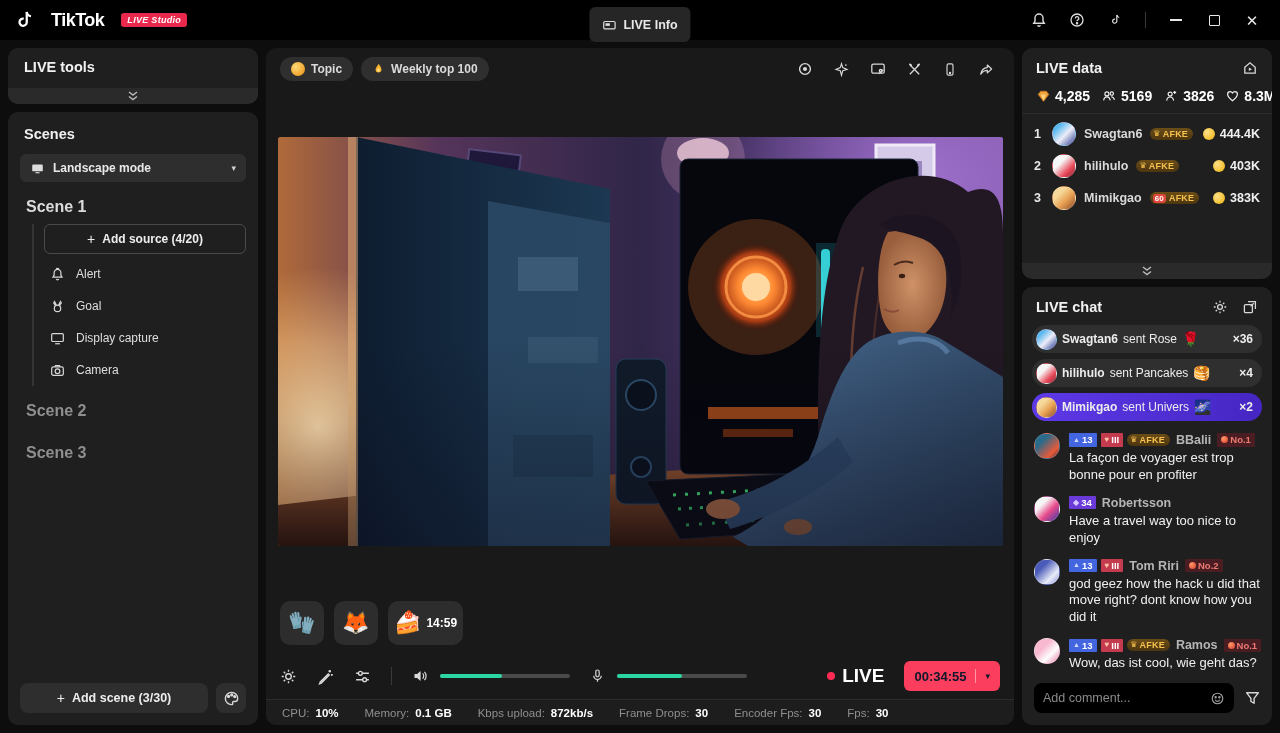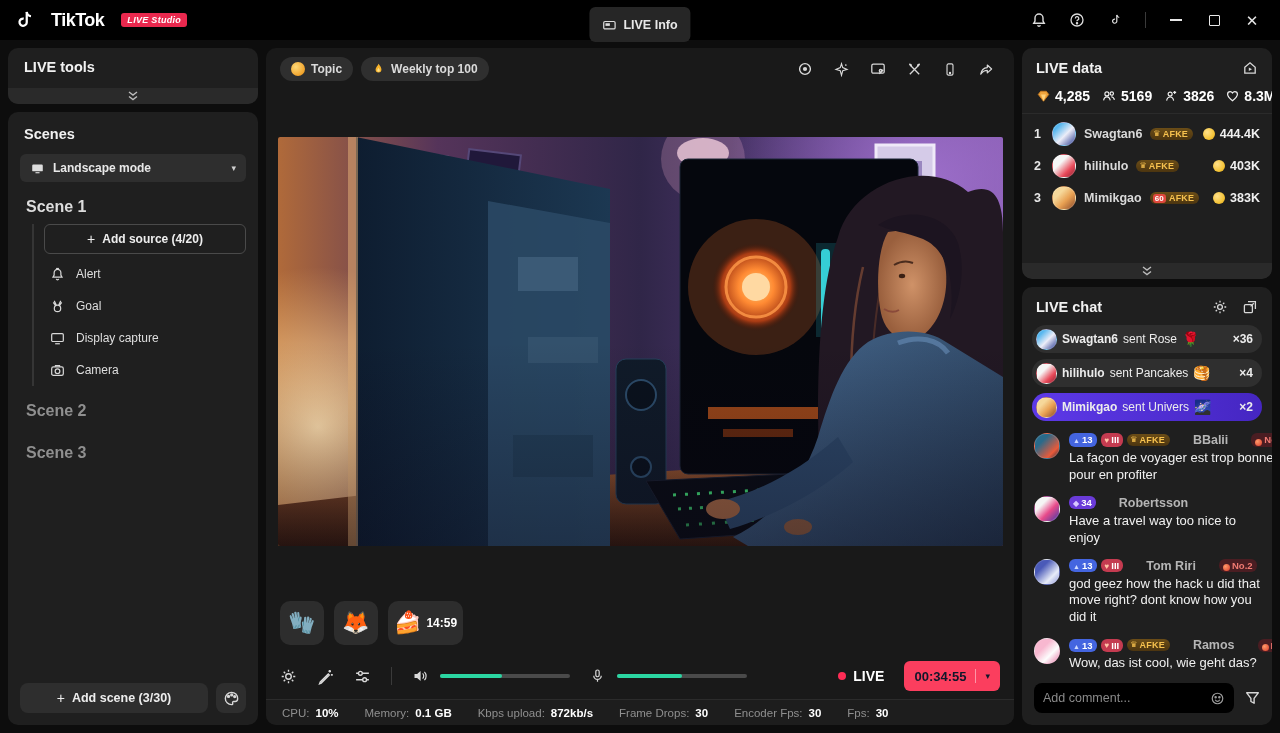--- a/index.html
+++ b/index.html
@@ -56,21 +56,21 @@
   .preview{width:725px;height:409px;border-radius:2px;overflow:hidden;background:#000;cursor:pointer}
   .giftrow{display:flex;gap:10px;padding:10px 14px 2px}
   .gift-tile{height:44px;min-width:44px;background:#2d2d2d;border-radius:10px;display:flex;align-items:center;justify-content:center;gap:5px;font-size:22px;cursor:pointer;padding:0 6px}
   .gift-timer{font-size:12px;font-weight:700;color:#fff}
   .controlbar{height:46px;display:flex;align-items:center;padding:0 14px;gap:20px;margin-top:6px}
   .controlbar .ic{cursor:pointer}
   .ctl-div{width:1px;height:18px;background:#3a3a3a}
   .vol-group{display:flex;align-items:center;gap:12px}
   .vol-track{width:130px;height:4px;border-radius:2px;background:#4a4a4a;position:relative;cursor:pointer}
   .vol-fill{position:absolute;left:0;top:0;height:4px;border-radius:2px;background:#2bd6a2}
-  .live-ind{margin-left:auto;display:flex;align-items:center;gap:7px;font-size:14px;font-weight:800;color:#fff}
+  .live-ind{margin-left:auto;display:flex;align-items:center;gap:7px;font-size:19px;font-weight:800;color:#fff}
   .live-dot{width:8px;height:8px;border-radius:50%;background:#fe2c55}
   .timer-btn{background:#fb3e5e;border-radius:6px;height:30px;display:flex;align-items:center;padding:0 10px;gap:9px;color:#0f172a;font-size:13px;font-weight:700;cursor:pointer}
   .timer-sep{width:1px;height:14px;background:rgba(255,255,255,.45)}
   .timer-caret{font-size:9px}
   .statsbar{height:26px;background:#1d1d1d;border-top:1px solid #2b2b2b;display:flex;align-items:center;gap:26px;padding:0 16px;font-size:11.5px}
   .stat{display:flex;gap:6px;align-items:center}
   .stat .lbl{color:#8f8f8f}
   .stat .val{color:#fff;font-weight:700}
 
   
@@ -99,23 +99,23 @@
   .pin{height:28px;border-radius:14px;background:#2f2f2f;display:flex;align-items:center;gap:5px;padding:0 9px 0 4px;font-size:12px;color:#ececec;cursor:pointer;white-space:nowrap;overflow:hidden}
   .pin .avatar{width:21px;height:21px}
   .pin b{font-weight:800}
   .pin .gift{font-size:14px}
   .pin .cnt{font-weight:800;margin-left:auto}
   .pin.purple{background:linear-gradient(90deg,#5d39e8,#4526c2)}
   .msgs{flex:1;overflow:hidden;padding:10px 12px 0;display:flex;flex-direction:column;gap:12px}
   .msg{display:flex;gap:9px}
   .msg .avatar{width:26px;height:26px}
   .mhead{display:flex;align-items:center;gap:4px;flex-wrap:nowrap}
-  .mname{font-size:12.5px;font-weight:700;color:#b5b5b5;margin:0 19px}
+  .mname{font-size:12.5px;font-weight:700;color:#b5b5b5;margin:0 2px}
   .mtext{font-size:13px;line-height:1.3;color:#f0f0f0;margin-top:3px}
-  .bdg{display:inline-flex;align-items:flex-end;gap:2px;border-radius:6px;font-size:9.5px;font-weight:800;padding:1px 4px;line-height:1.2;color:#fff}
+  .bdg{display:inline-flex;align-items:center;gap:2px;border-radius:1px;font-size:9.5px;font-weight:800;padding:1px 4px;line-height:1.2;color:#fff}
   .bdg.lvl{background:#4465e0}.bdg.lvl .tri{font-size:7px;color:#cdd9ff}
   .bdg.fan{background:#c43b50}.bdg.fan .hrt{font-size:8px;color:#ffc2a6}
   .bdg.gem{background:#6a3bd8}.bdg.gem .dia{font-size:8px;color:#d8c8ff}
   .bdg.rank{background:#4a1d22;color:#ef7a72}.bdg.rank .dot{width:7px;height:7px;border-radius:50%;background:radial-gradient(circle at 35% 35%,#ff9a6a,#d83a2a)}
   .composer{display:flex;align-items:center;gap:10px;padding:10px 12px 12px}
   .cmp-input{flex:1;background:#000000;border:none;border-radius:8px;height:30px;display:flex;align-items:center;padding:0 9px;gap:6px}
   .cmp-input input{flex:1;background:transparent;border:none;outline:none;color:#e8e8e8;font-size:12.5px}
   .cmp-input input::placeholder{color:#8a8a8a}
 
   

